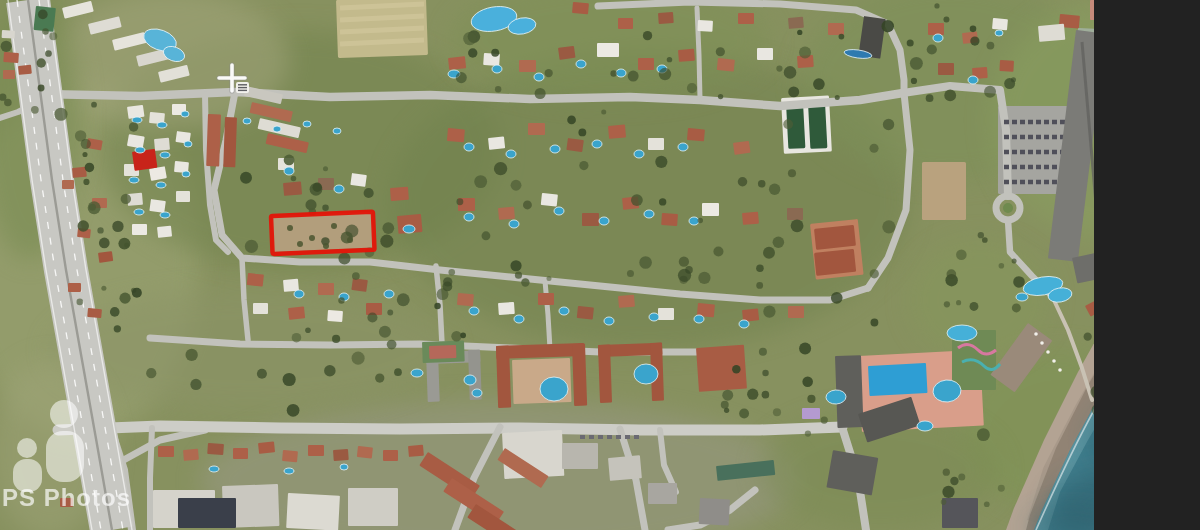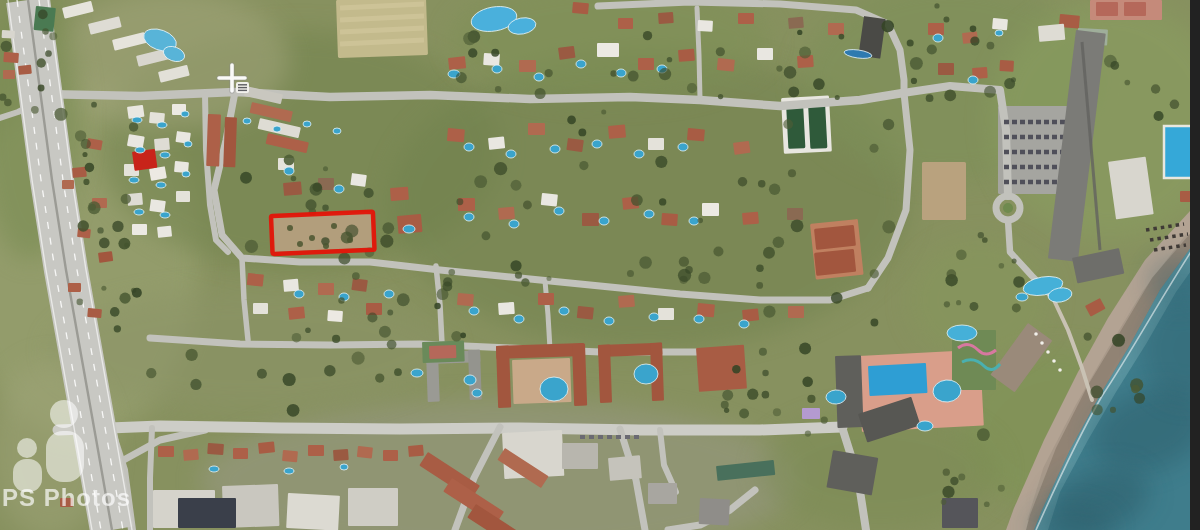--- a/index.html
+++ b/index.html
@@ -1,16 +1,16 @@
 <!DOCTYPE html>
 <html><head>
 <meta charset="utf-8">
 <style>
   html,body{margin:0;padding:0;background:#222;}
-  #stage{position:relative;width:1190px;height:530px;overflow:hidden;
+  #stage{position:relative;width:1094px;height:530px;overflow:hidden;
          font-family:"Liberation Sans", sans-serif;background:#87915f;}
   #map{position:absolute;left:0;top:0;}
   #wm{position:absolute;left:0;top:0;width:100%;height:100%;pointer-events:none;}
   #wm-text{position:absolute;left:2px;top:484px;font-size:24px;font-weight:700;
            letter-spacing:1px;color:rgba(255,255,255,0.68);}
   svg{display:block;}
 </style>
 </head>
 <body>
 

